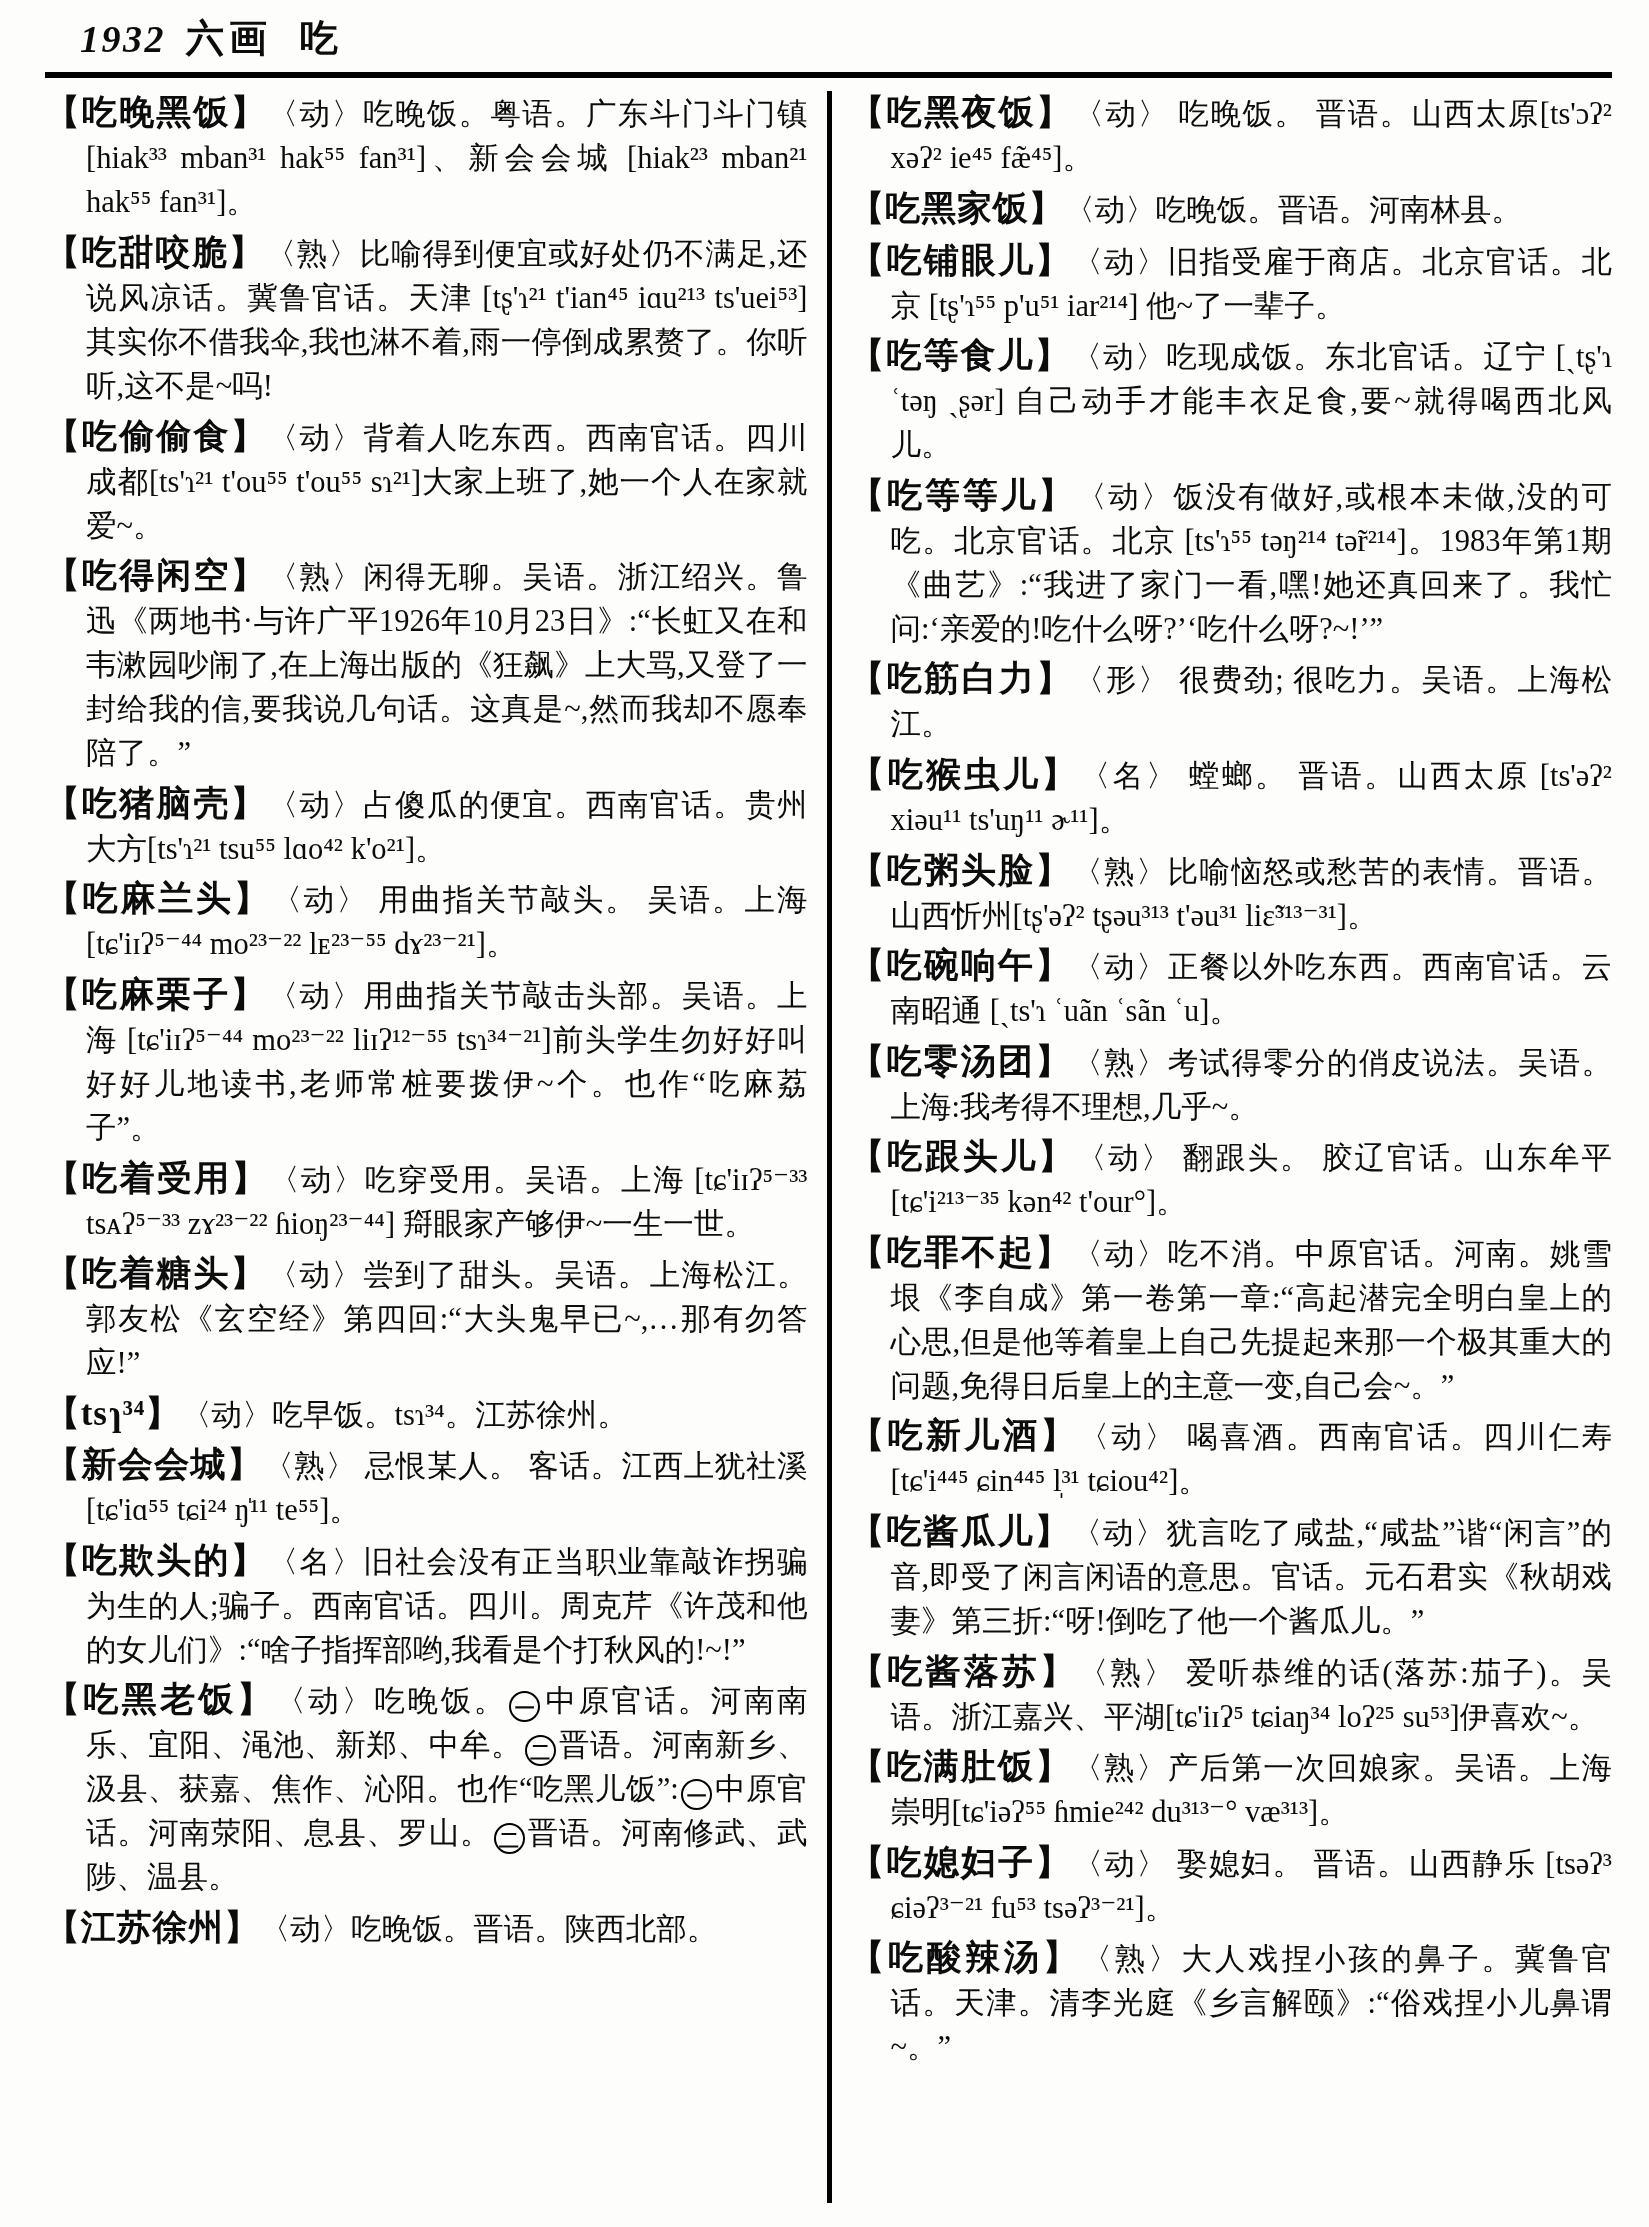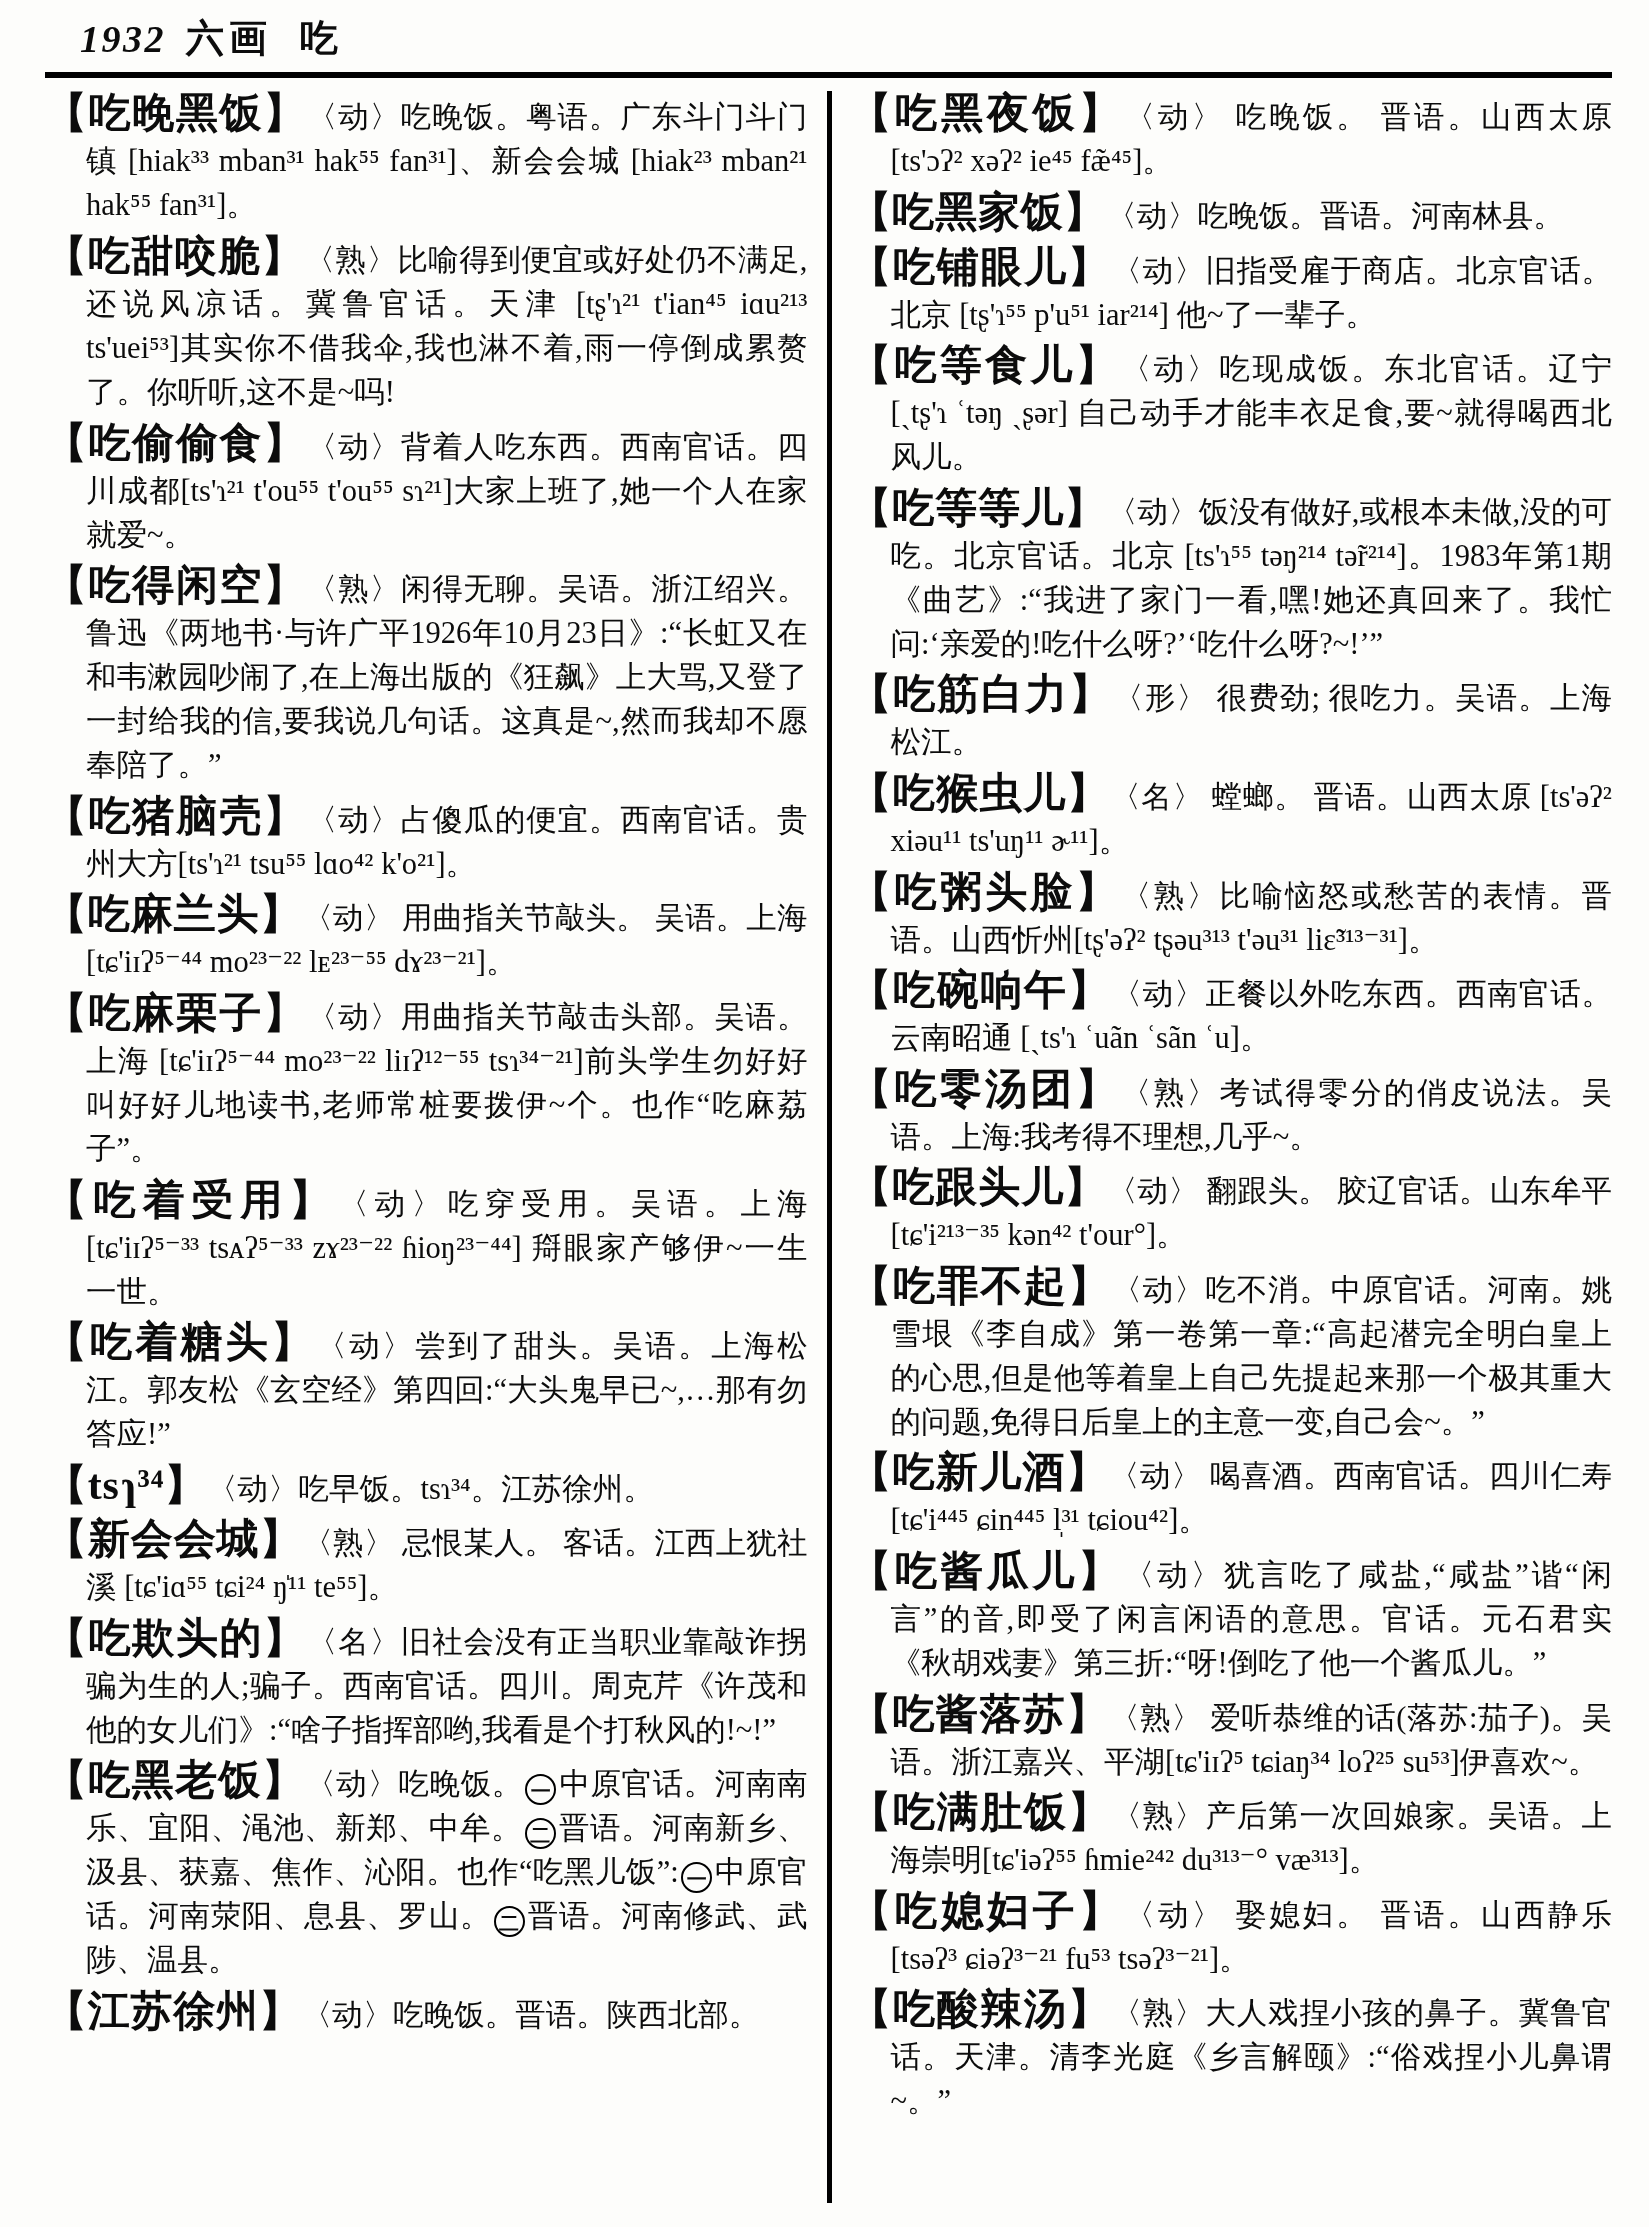--- a/index.html
+++ b/index.html
@@ -11,21 +11,21 @@
   .sect{font-size:38px;font-weight:700;margin-left:20px;letter-spacing:5px}
   .hchar{font-size:38px;font-weight:700;margin-left:28px}
   .rule{height:5.8px;background:#000;margin-top:8.2px}
   .cols{display:flex;margin-top:13.2px;height:2112px}
   .col{flex:1 1 0;overflow:hidden}
   .col.left{padding-right:20px}
   .col.right{padding-left:18px}
   .vrule{width:4.1px;background:#000;flex:0 0 auto}
   p.entry{font-size:30.5px;line-height:44px;margin:0 0 6.6px 0;
           padding-left:41px;text-indent:-41px;text-align:justify}
-  .head{font-weight:700;font-size:42px;letter-spacing:0.8px}
+  .head{font-weight:700;font-size:35px;letter-spacing:0.8px}
   .u{text-decoration-thickness:2.5px;text-underline-offset:6.6px}
   .circ{display:inline-block;width:31px;height:31px;border:2.5px solid #000;border-radius:50%;
         font-size:20px;line-height:30px;text-align:center;text-indent:0;vertical-align:-3.3px;
         margin:0 2.5px;font-weight:700;box-sizing:border-box}
 </style>
 </head>
 <body>
 
 <div class="page">
   <div class="hdr">

